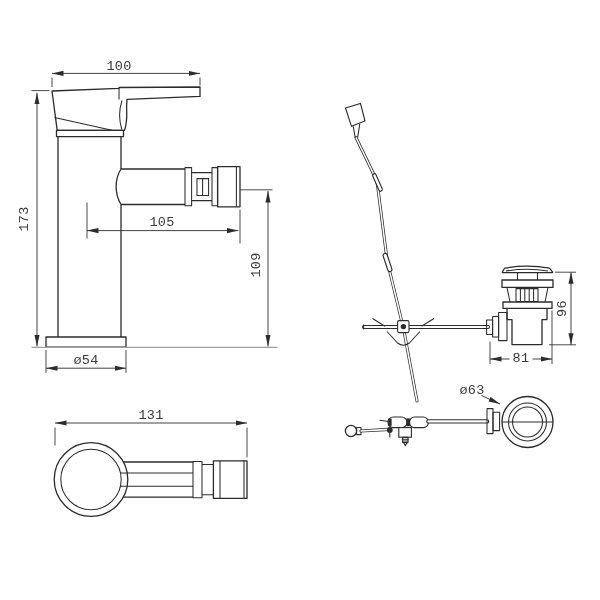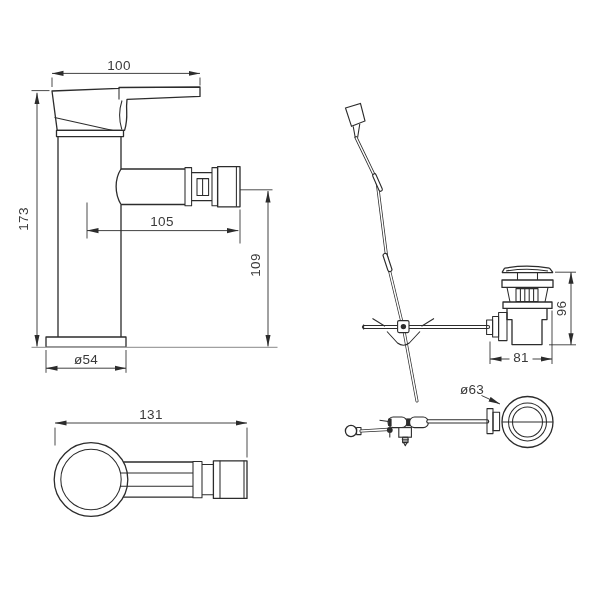--- a/index.html
+++ b/index.html
@@ -1,17 +1,17 @@
 <!DOCTYPE html>
 <html><head>
 <meta charset="utf-8">
 <style>
   html,body{margin:0;padding:0;background:#fff;}
   .canvas{position:relative;width:600px;height:600px;background:#fff;overflow:hidden;
-          font-family:Liberation Sans, sans-serif;}
+          font-family:Liberation Mono, monospace;}
   svg{position:absolute;left:0;top:0;}
   .ln{fill:none;stroke:#2c2c2c;stroke-width:1.3;stroke-linejoin:round;stroke-linecap:butt;}
   .ln-thin{fill:none;stroke:#2c2c2c;stroke-width:1.05;stroke-linejoin:round;}
   .dim{fill:none;stroke:#2c2c2c;stroke-width:0.9;}
   .ext{fill:none;stroke:#2c2c2c;stroke-width:0.85;}
   .surface{fill:none;stroke:#a0a0a0;stroke-width:1.2;}
   .rod-b{fill:none;stroke:#2c2c2c;stroke-linejoin:round;stroke-linecap:round;}
   .rod-w{fill:none;stroke:#ffffff;stroke-linejoin:round;stroke-linecap:round;}
   .blk{fill:#2c2c2c;stroke:none;}
   .wht{fill:#ffffff;stroke:#2c2c2c;stroke-width:1.1;}

